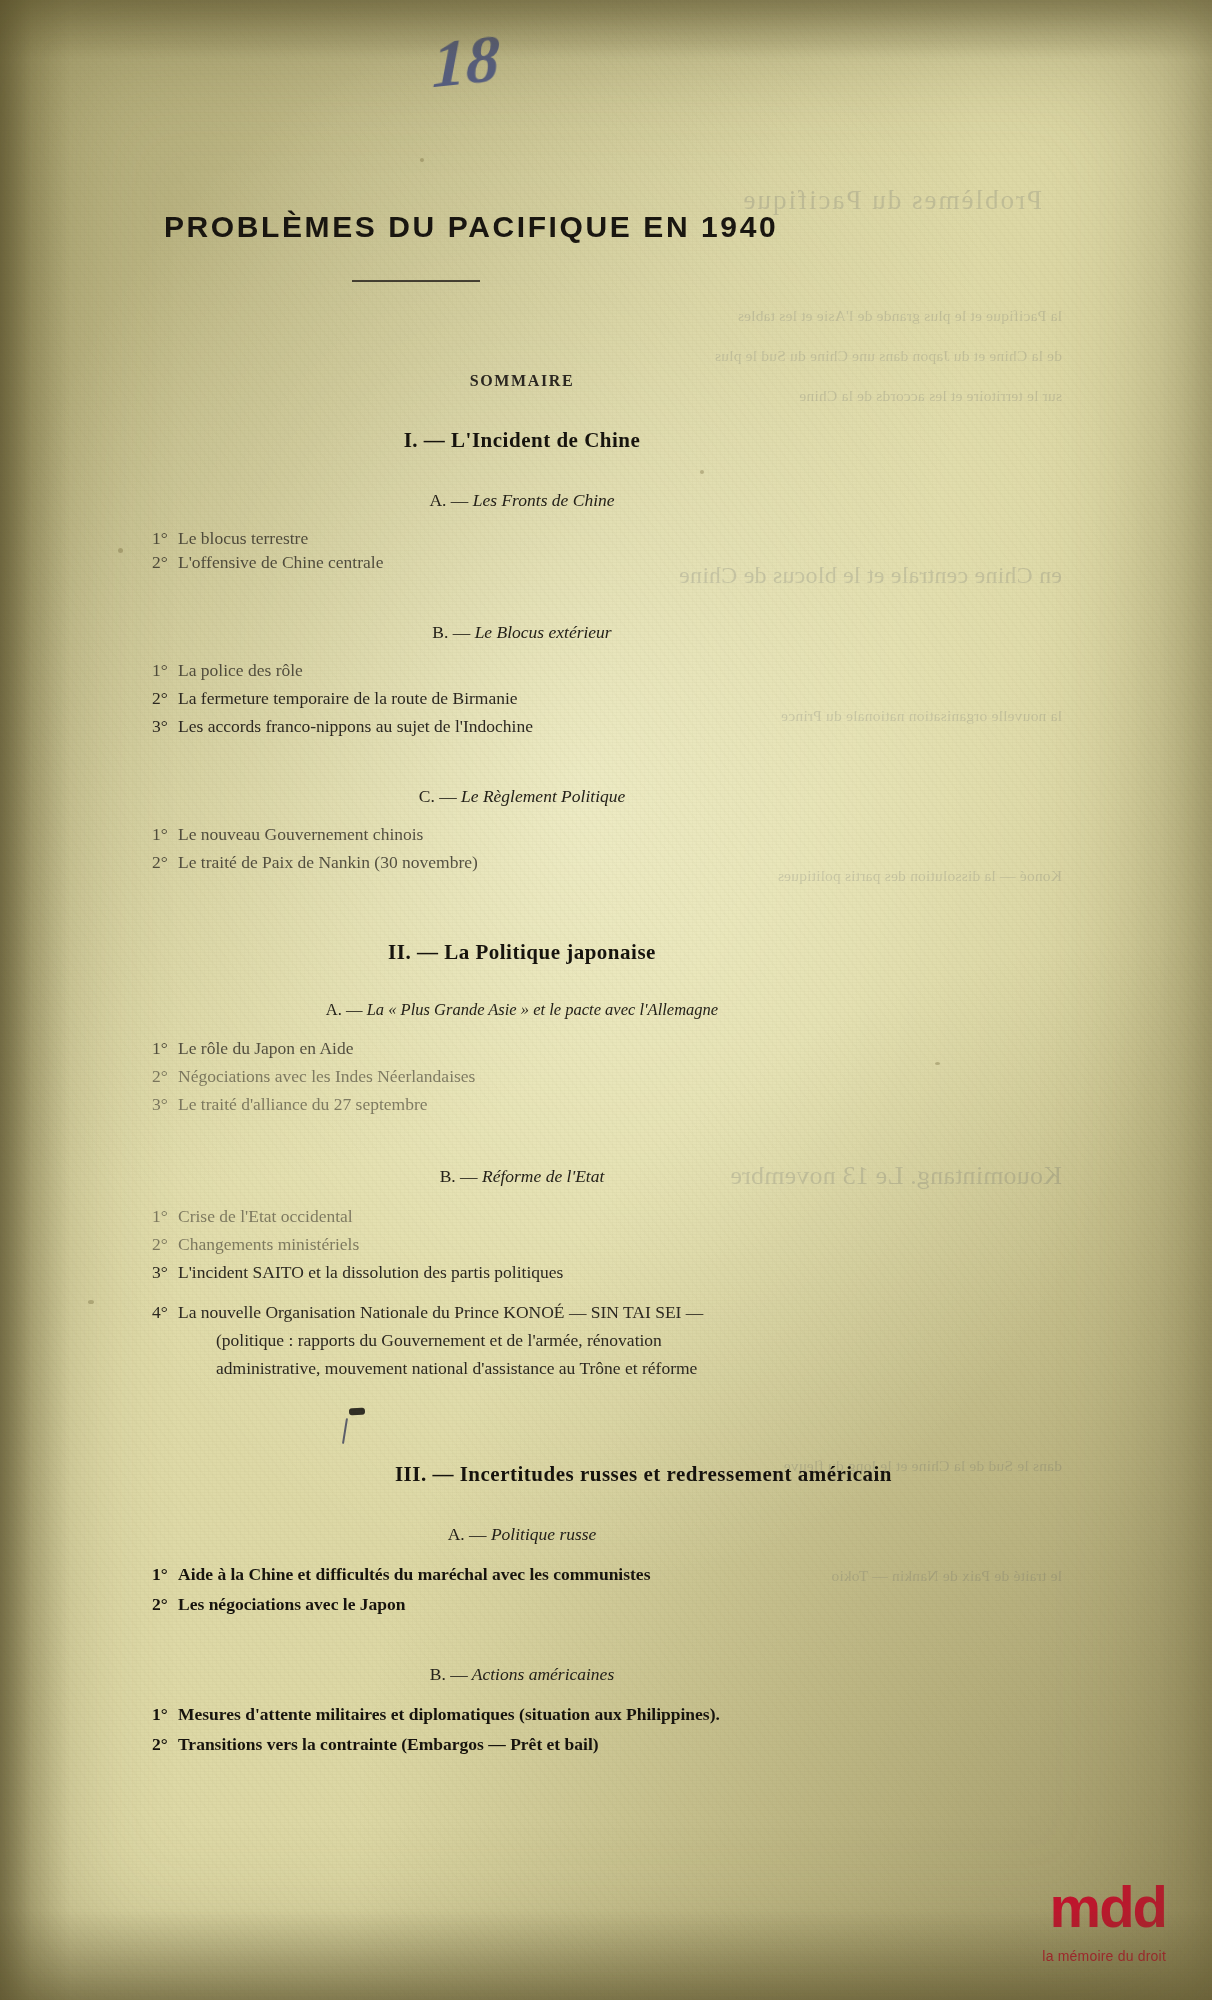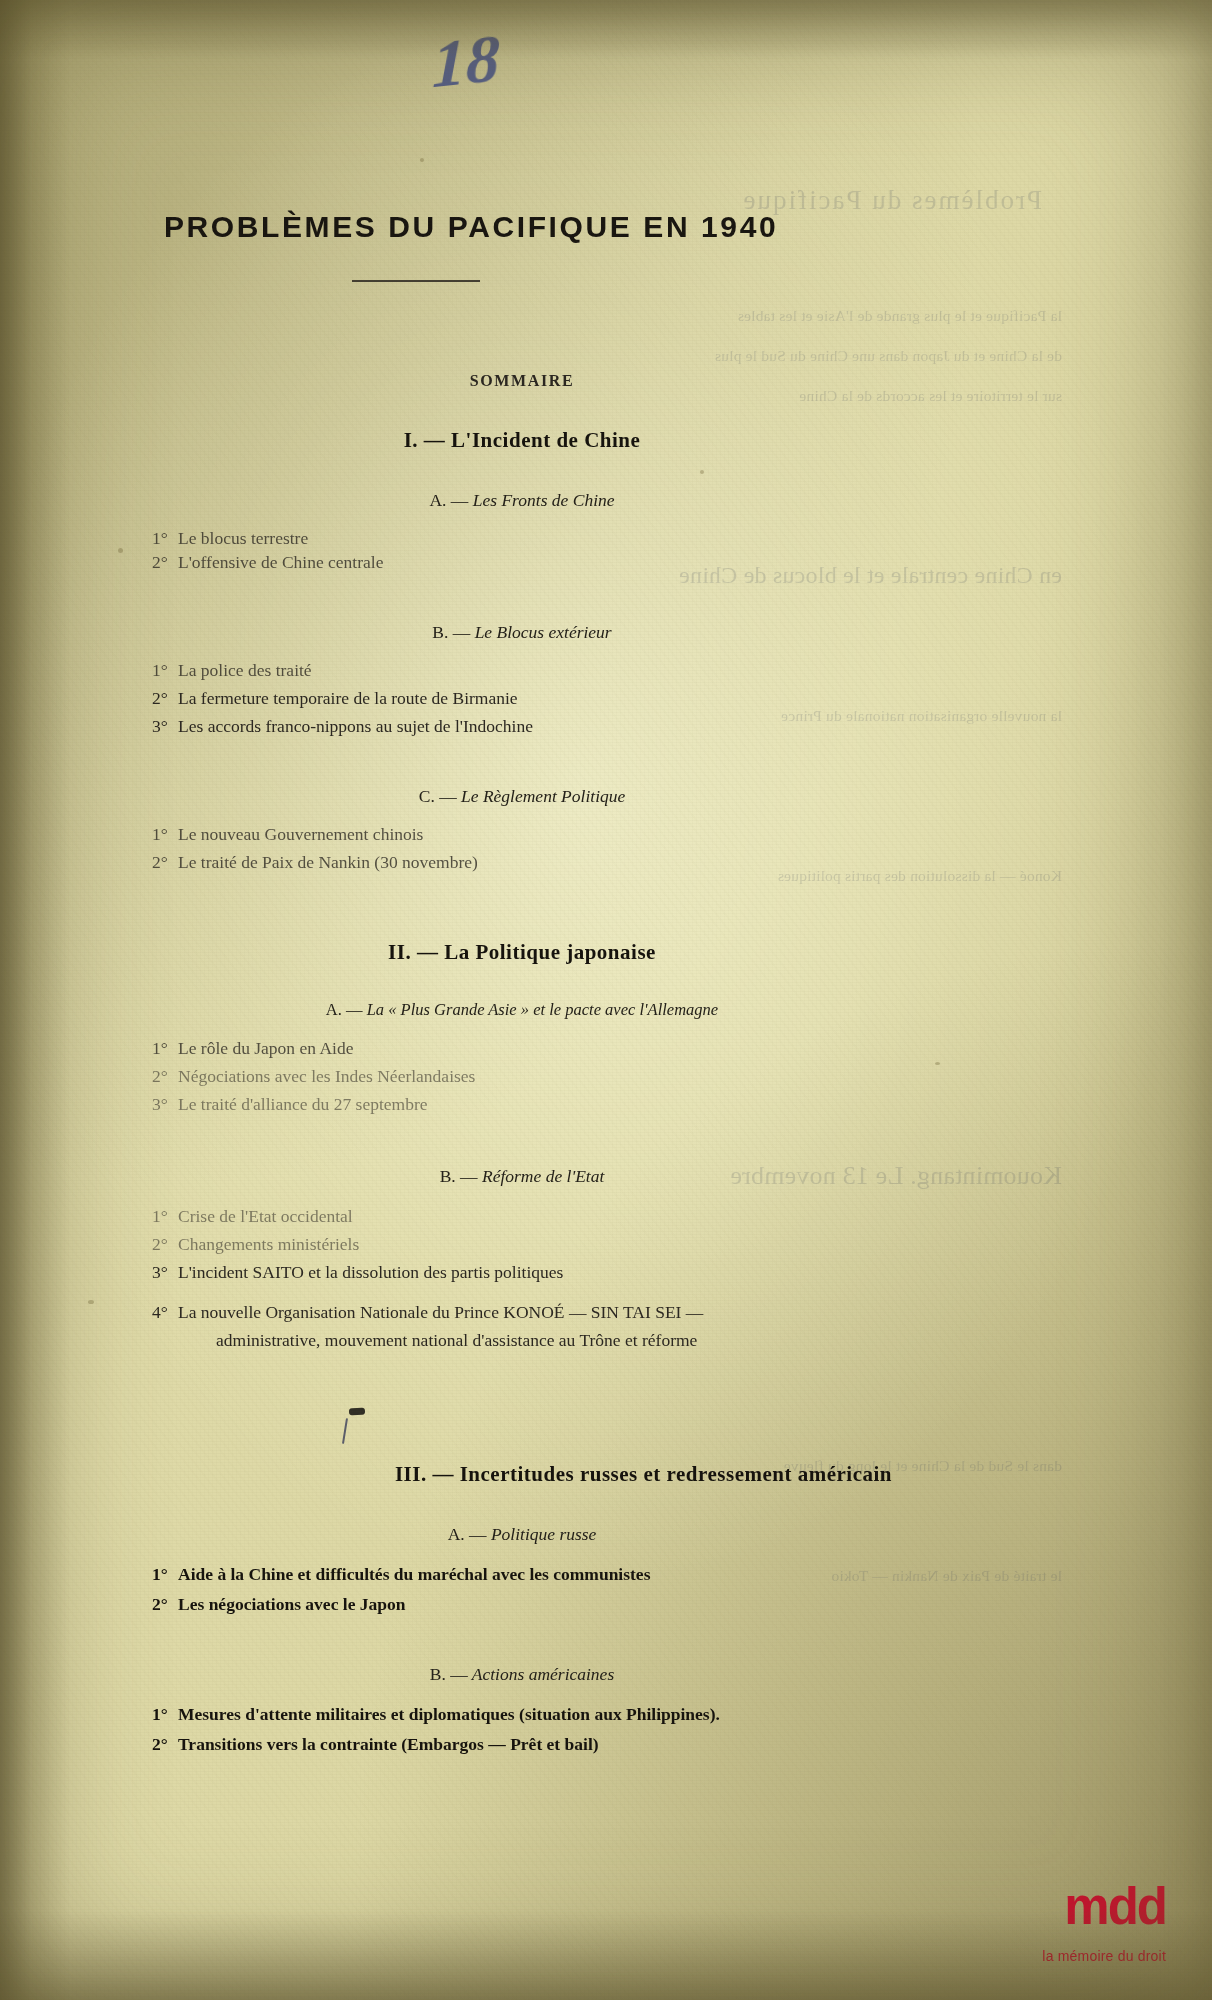--- a/index.html
+++ b/index.html
@@ -136,21 +136,21 @@
   }
   #penblob{
     position:absolute;left:349px;top:1408px;width:16px;height:7px;
     background:#1d1b16;transform:rotate(-4deg);border-radius:3px;opacity:.9;
   }
 
   
   #logo{position:absolute;right:46px;bottom:36px;text-align:right;}
   #logo .mdd{
     font-family:"Liberation Sans", sans-serif;
-    font-size:51px;font-weight:700;color:#c8102e;
+    font-size:58px;font-weight:700;color:#c8102e;
     line-height:62px;letter-spacing:-2px;
   }
   #logo .tag{
     font-family:"Liberation Sans", sans-serif;
     font-size:14px;color:#c8102e;letter-spacing:.2px;margin-top:10px;
   }
 
   
   .speck{position:absolute;background:#6d6235;border-radius:50%;opacity:.35;}
 </style>
@@ -187,21 +187,21 @@
       <span class="lead">A. —</span>
       <span>Les Fronts de Chine</span>
     </div>
     <div class="item ink-mid" style="top:528px;"><span class="num">1°</span><span>Le blocus terrestre</span></div>
     <div class="item ink-mid" style="top:552px;"><span class="num">2°</span><span>L'offensive de Chine centrale</span></div>
 
     <div class="h2" style="top:622px;">
       <span class="lead">B. —</span>
       <span>Le Blocus extérieur</span>
     </div>
-    <div class="item ink-mid" style="top:660px;"><span class="num">1°</span><span>La police des traité</span></div>
+    <div class="item ink-mid" style="top:660px;"><span class="num">1°</span><span>La police des rôle</span></div>
     <div class="item" style="top:688px;"><span class="num">2°</span><span>La fermeture temporaire de la route de Birmanie</span></div>
     <div class="item" style="top:716px;"><span class="num">3°</span><span>Les accords franco-nippons au sujet de l'Indochine</span></div>
 
     <div class="h2" style="top:786px;">
       <span class="lead">C. —</span>
       <span>Le Règlement Politique</span>
     </div>
     <div class="item ink-mid" style="top:824px;"><span class="num">1°</span><span>Le nouveau Gouvernement chinois</span></div>
     <div class="item ink-mid" style="top:852px;"><span class="num">2°</span><span>Le traité de Paix de Nankin (30 novembre)</span></div>
 
@@ -218,20 +218,21 @@
     <div class="h2" style="top:1166px;">
       <span class="lead">B. —</span>
       <span>Réforme de l'Etat</span>
     </div>
     <div class="item ink-light" style="top:1206px;"><span class="num">1°</span><span>Crise de l'Etat occidental</span></div>
     <div class="item ink-light" style="top:1234px;"><span class="num">2°</span><span>Changements ministériels</span></div>
     <div class="item" style="top:1262px;"><span class="num">3°</span><span>L'incident SAITO et la dissolution des partis politiques</span></div>
 
     <div class="para" style="top:1298px;">
       <span class="num">4°</span><span>La nouvelle Organisation Nationale du Prince KONOÉ — SIN TAI SEI —</span>
+      <span class="ind">(politique : rapports du Gouvernement et de l'armée, rénovation</span>
       <span class="ind">administrative, mouvement national d'assistance au Trône et réforme</span>
     </div>
 
     <div class="h1 ink-dark" style="top:1462px;text-align:right;">III. — Incertitudes russes et redressement américain</div>
 
     <div class="h2" style="top:1524px;">
       <span class="lead">A. —</span>
       <span>Politique russe</span>
     </div>
     <div class="item ink-dark" style="top:1564px;"><span class="num">1°</span><span>Aide à la Chine et difficultés du maréchal avec les communistes</span></div>

